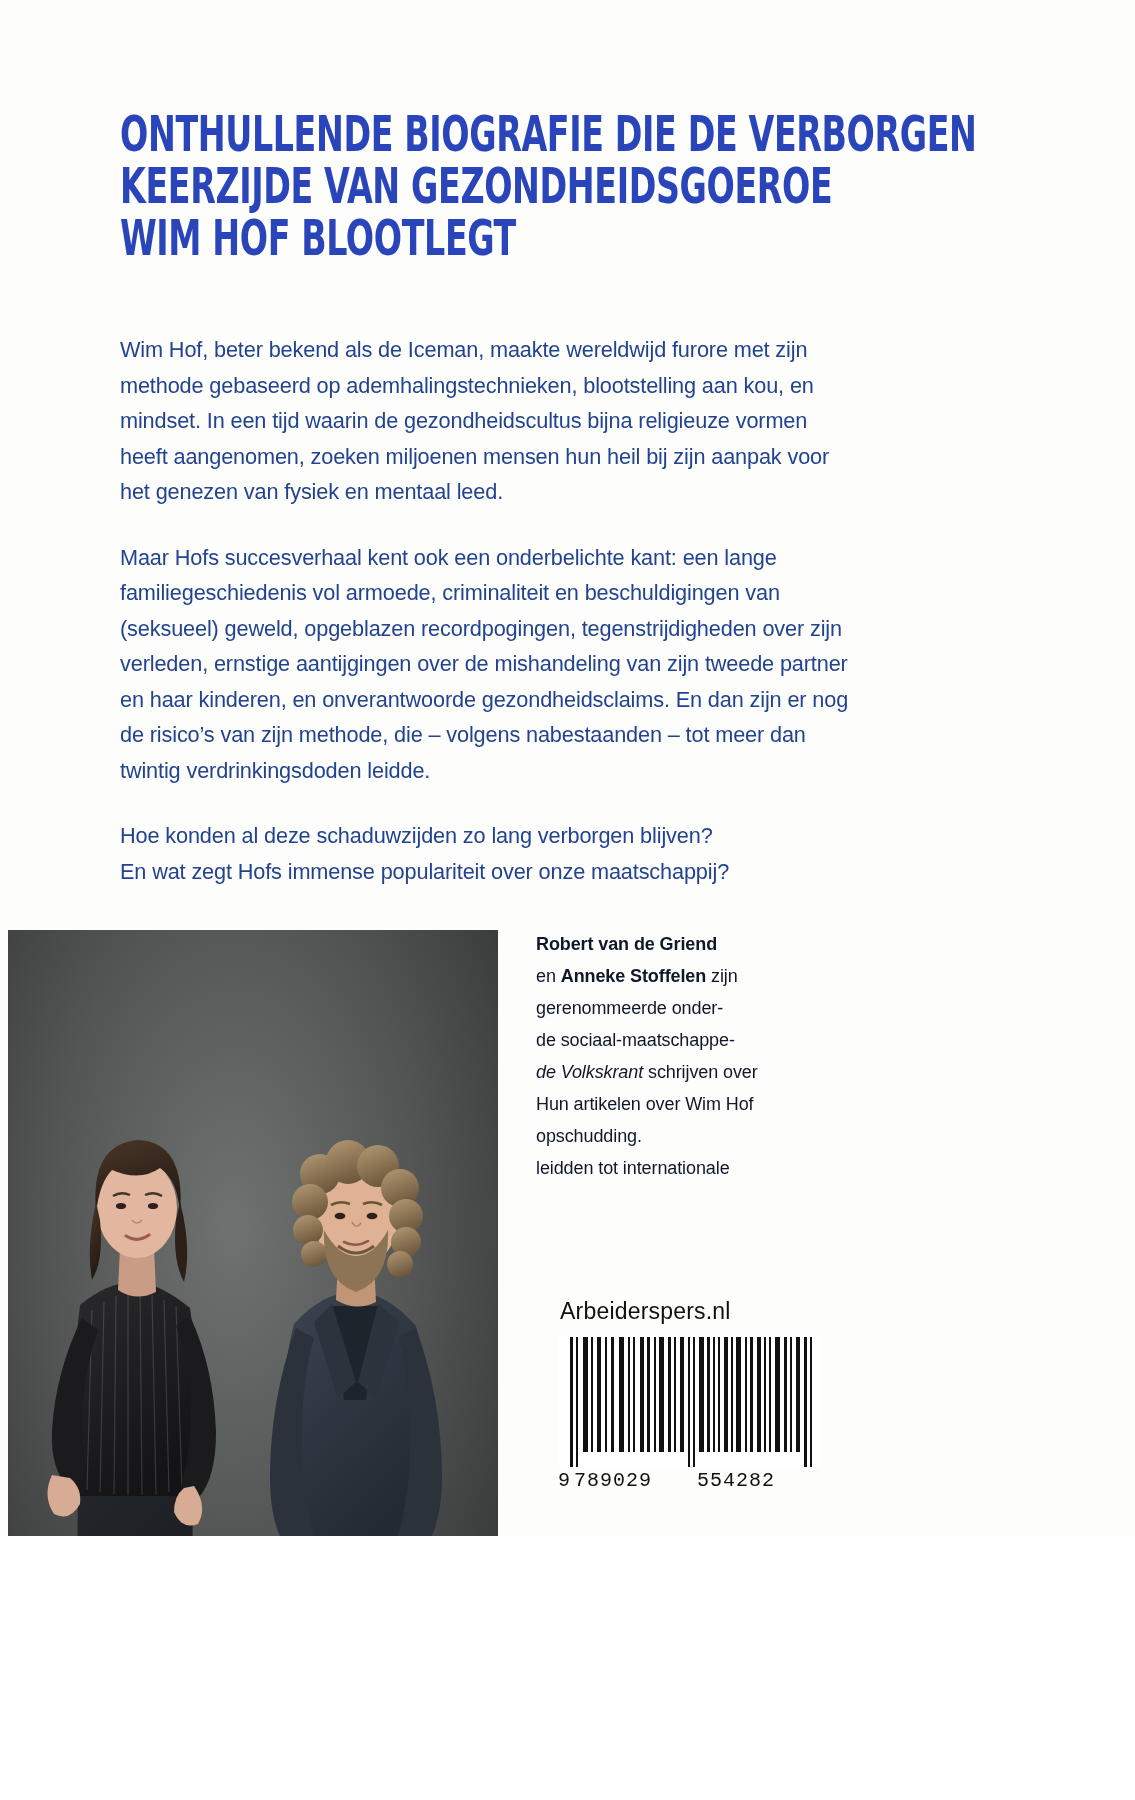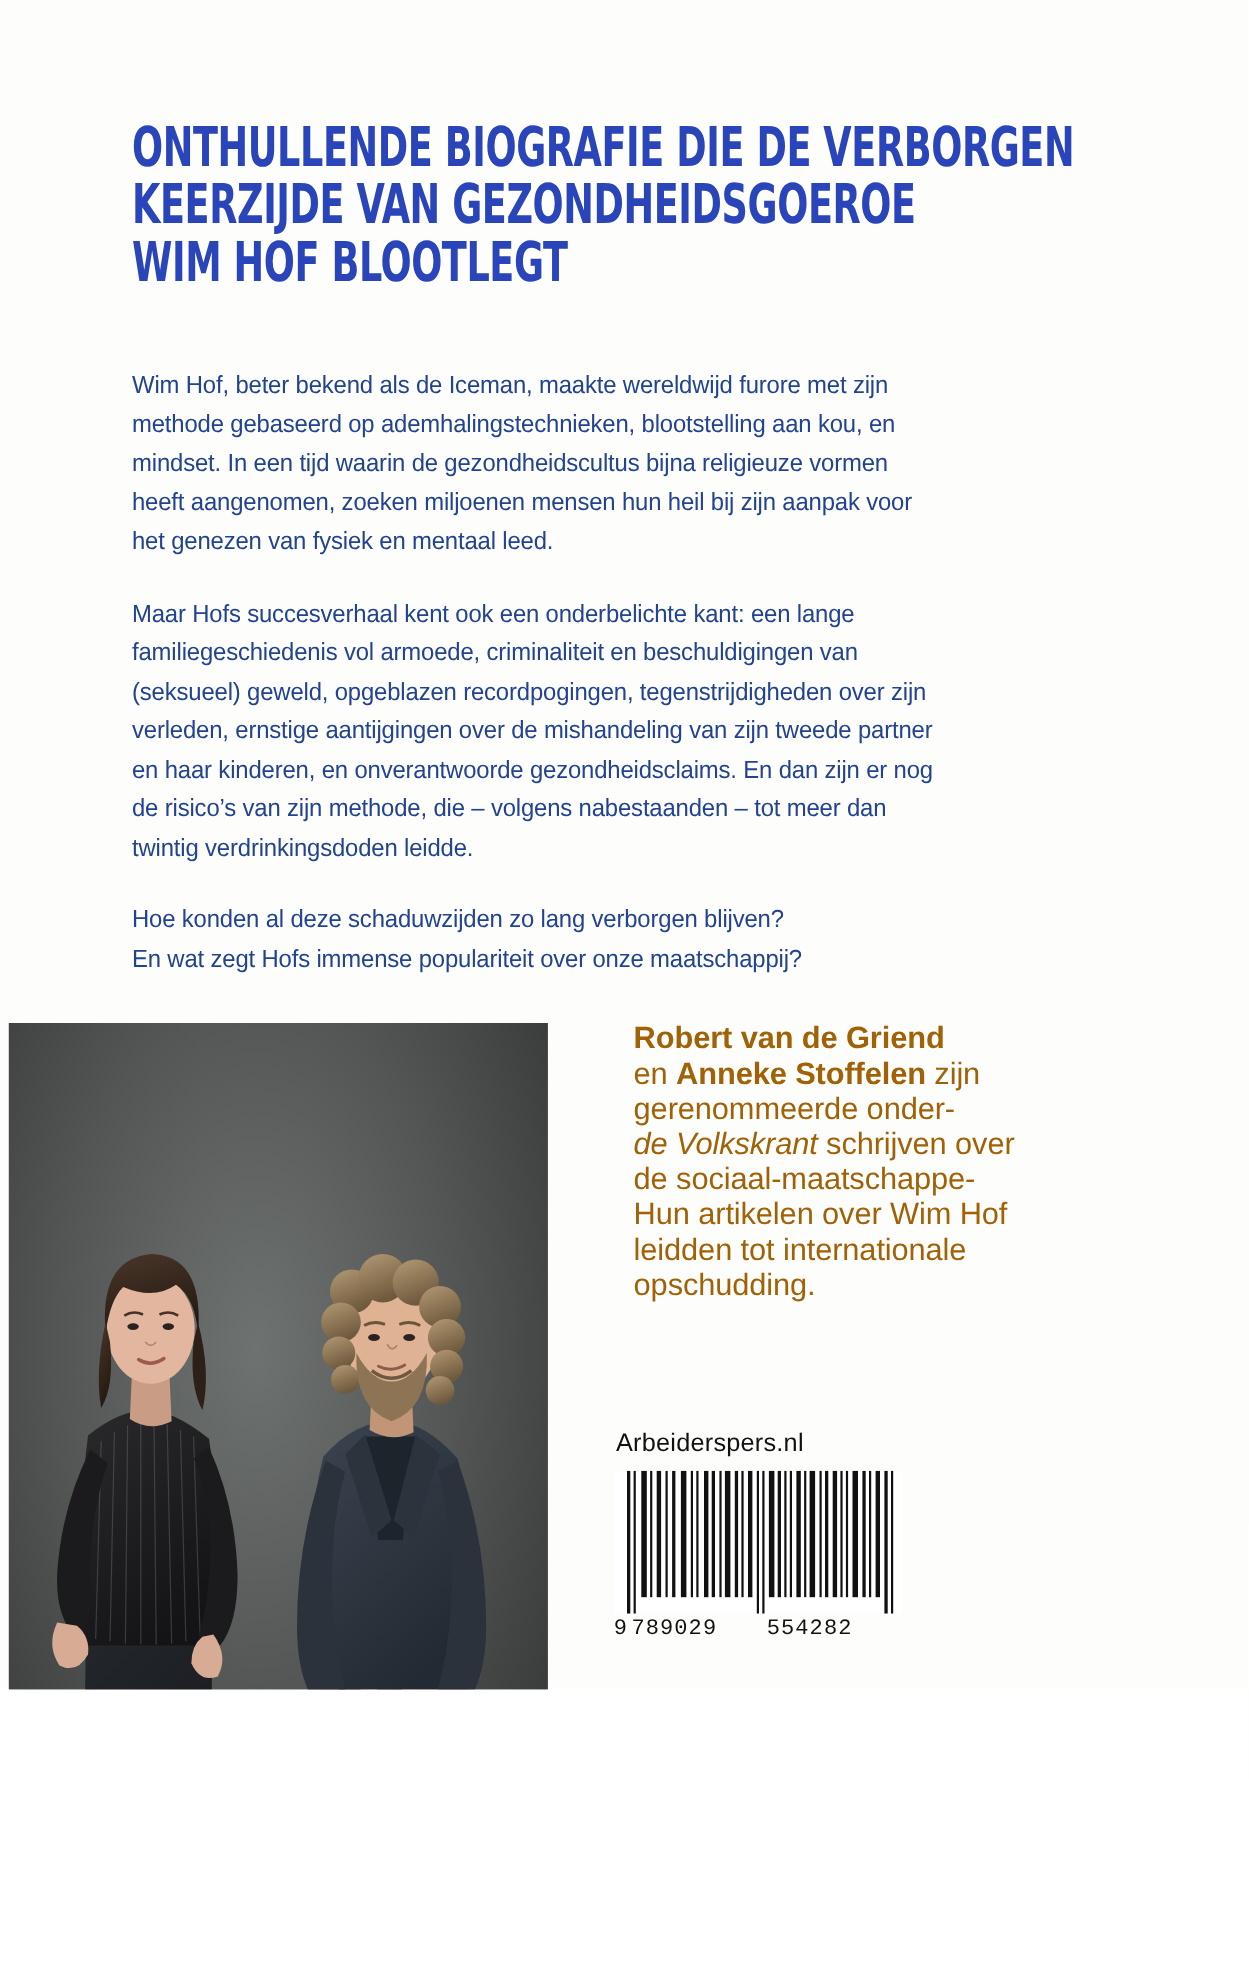--- a/index.html
+++ b/index.html
@@ -68,25 +68,25 @@
     width: 490px;
     height: 870px;
     overflow: hidden;
     background: #3a3d3c;
   }
   .photo svg { display: block; }
 
   
   .bio {
     position: absolute;
-    left: 576px;
+    left: 536px;
     top: 928px;
     width: 300px;
-    color: #a16207;
-    font-size: 28px;
+    color: #0f172a;
+    font-size: 18px;
     line-height: 32px;
     letter-spacing: -0.1px;
   }
   .bio .ln { display: block; white-space: nowrap; }
   .bio b { font-weight: 700; }
   .bio i { font-style: italic; }
 
   
   .publisher {
     position: absolute;
@@ -272,25 +272,25 @@
 
       <rect x="0" y="0" width="490" height="870" fill="none"></rect>
       <path d="M0 0 H490 V870 H0 Z" fill="url(#bgGrad)" opacity="0"></path>
     </svg>
   </div>
 
   <div class="bio">
     <span class="ln"><b>Robert van de Griend</b></span>
     <span class="ln"><span>en </span><b>Anneke Stoffelen</b><span> zijn</span></span>
     <span class="ln">gerenommeerde onder-</span>
+    <span class="ln">de sociaal-maatschappe-</span>
     <span class="ln"><i>de Volkskrant</i><span> schrijven over</span></span>
-    <span class="ln">de sociaal-maatschappe-</span>
     <span class="ln">Hun artikelen over Wim Hof</span>
+    <span class="ln">opschudding.</span>
     <span class="ln">leidden tot internationale</span>
-    <span class="ln">opschudding.</span>
   </div>
 
   <div class="publisher">Arbeiderspers.nl</div>
 
   <div class="barcode-wrap">
     <svg class="barcode-bars" viewBox="0 0 262 130" preserveAspectRatio="none" xmlns="http://www.w3.org/2000/svg" aria-hidden="true">
       <rect x="0" y="0" width="262" height="130" fill="#ffffff"></rect>
       <g fill="#111111">
         <rect x="12" y="0" width="3" height="130"></rect>
         <rect x="18" y="0" width="2" height="130"></rect>

